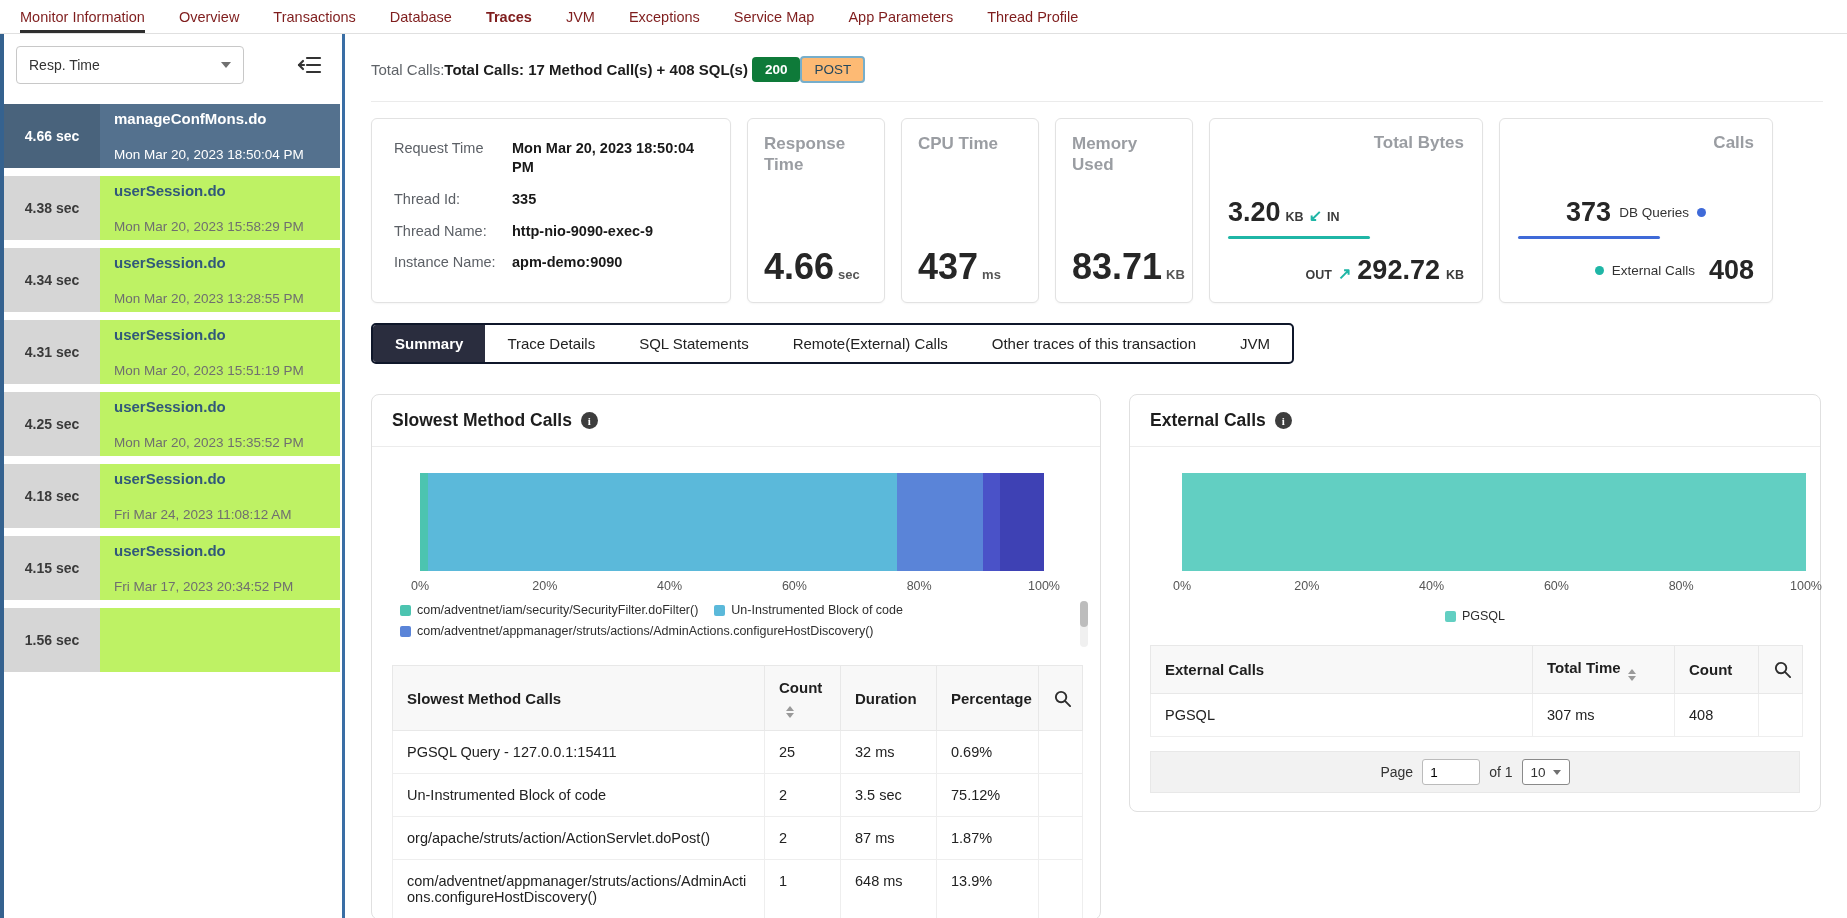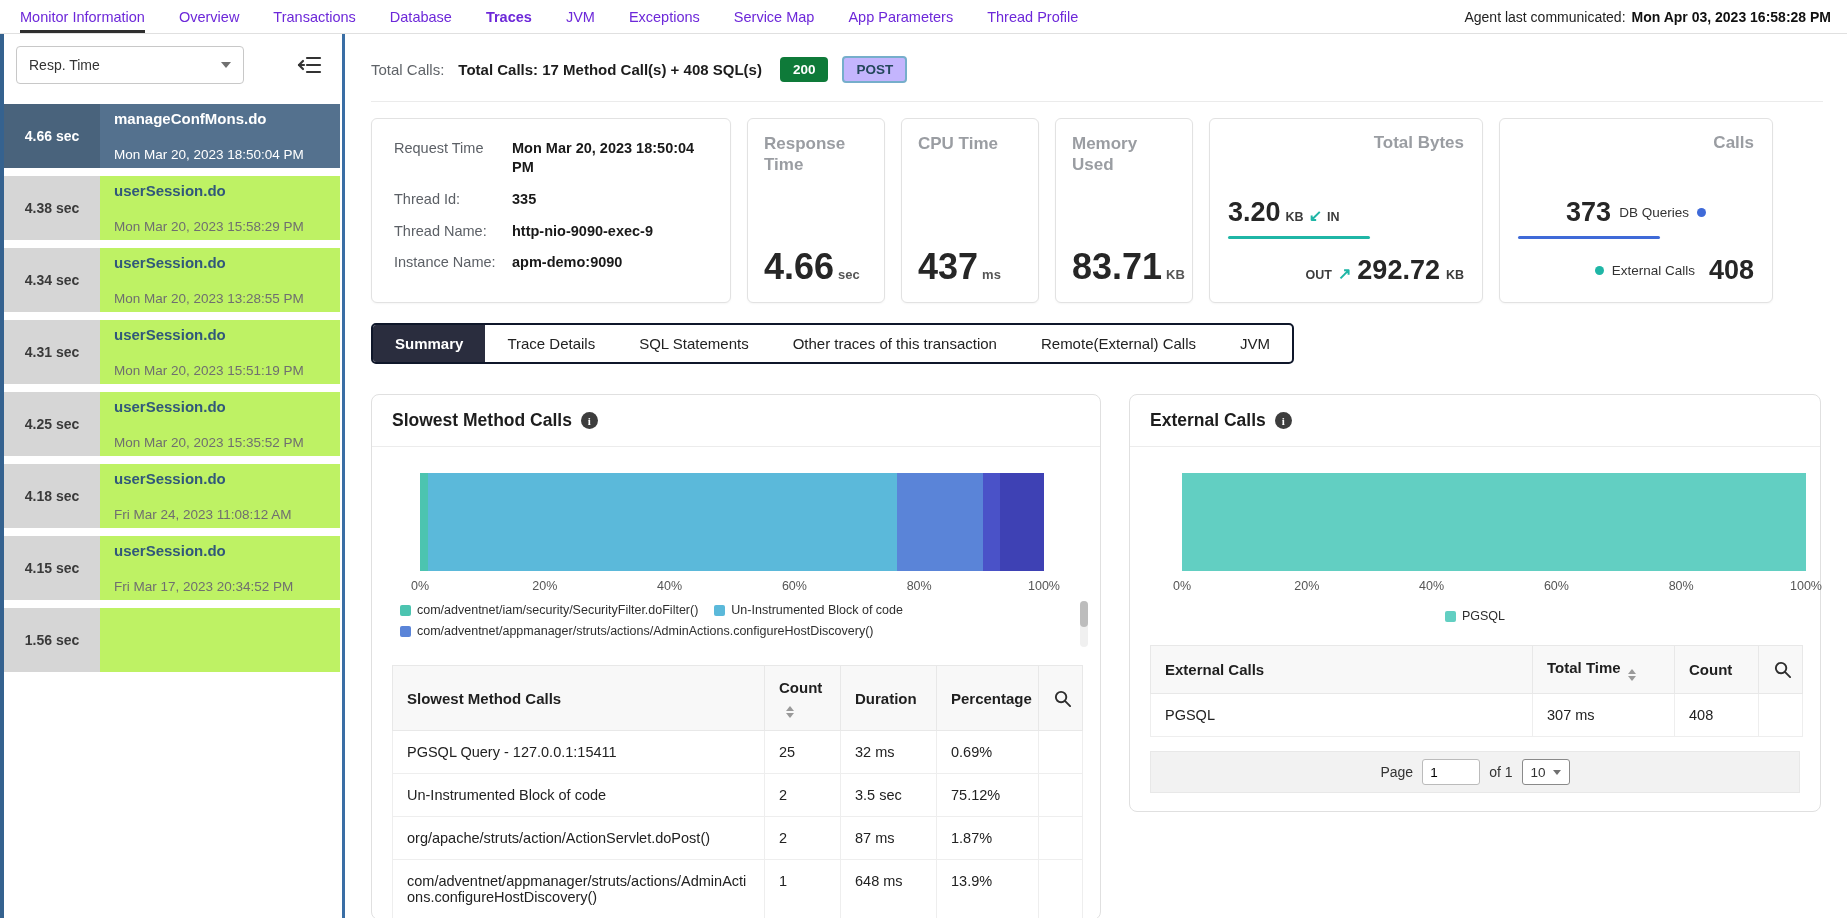--- a/index.html
+++ b/index.html
@@ -2,21 +2,21 @@
 <html><head>
 <meta charset="utf-8">
 <style>
   * { box-sizing: border-box; margin: 0; padding: 0; }
   html,body { width: 1847px; height: 918px; overflow: hidden; }
   body { font-family: "Liberation Sans", sans-serif; color: #222; background: #fff; font-size: 14px; }
 
   
   .topnav { height: 34px; display: flex; align-items: stretch; border-bottom: 1px solid #e0e0e0; padding: 0 16px 0 20px; background: #fff; }
   .nav-items { display: flex; gap: 34px; align-items: stretch; }
-  .nav-item { display: flex; align-items: center; font-size: 14.5px; color: #6d28d9; cursor: pointer; border-bottom: 3px solid transparent; padding-top: 3px; white-space: nowrap; }
+  .nav-item { display: flex; align-items: center; font-size: 14.5px; color: #7f1d1d; cursor: pointer; border-bottom: 3px solid transparent; padding-top: 3px; white-space: nowrap; }
   .nav-item.underlined { border-bottom-color: #2f2f2f; }
   .nav-item.active { font-weight: 700; }
   .agent { margin-left: auto; display: flex; align-items: center; gap: 6px; font-size: 14px; white-space: nowrap; }
   .agent b { color: #111; }
 
   
   .app-body { display: flex; height: 884px; }
   .edge-strip { width: 4px; background: #35628f; flex: none; }
   .sidebar { width: 338px; flex: none; display: flex; flex-direction: column; overflow: hidden; }
   .sidebar-divider { width: 3px; background: #3a6ea5; flex: none; cursor: col-resize; }
@@ -32,25 +32,25 @@
   .trace-item { display: flex; height: 64px; margin-bottom: 8px; background: #bef264; cursor: pointer; }
   .trace-duration { width: 96px; flex: none; background: #d6d6d6; display: flex; align-items: center; justify-content: center; font-weight: 700; font-size: 14px; color: #3a3a3a; }
   .trace-meta { padding: 10px 14px; display: flex; flex-direction: column; justify-content: center; gap: 20px; min-width: 0; }
   .trace-name { font-weight: 700; font-size: 15px; color: #31587a; white-space: nowrap; }
   .trace-time { font-size: 13.5px; color: #6f6f6f; white-space: nowrap; }
   .trace-item.selected { background: #54718e; }
   .trace-item.selected .trace-duration { background: rgba(0,0,0,0.12); color: #fff; }
   .trace-item.selected .trace-name, .trace-item.selected .trace-time { color: #fff; }
 
   
-  .summary-row { display: flex; align-items: center; gap: 14px; padding: 12px 0 18px; border-bottom: 1px solid #ebebeb; }
+  .summary-row { display: flex; align-items: center; padding: 12px 0 18px; border-bottom: 1px solid #ebebeb; }
   .summary-label { color: #5f6368; font-size: 15px; }
   .summary-value { font-weight: 700; font-size: 15px; color: #1c1c1c; }
   .badge-status { color: #fff; font-weight: 700; font-size: 13.5px; padding: 5px 13px; border-radius: 4px; margin-left: 4px; }
-  .badge-method { border: 2px solid #76aecb; color: #24475c; font-weight: 700; font-size: 13.5px; padding: 4px 12px; border-radius: 4px; background: #c4b5fd; }
+  .badge-method { border: 2px solid #76aecb; color: #24475c; font-weight: 400; font-size: 13.5px; padding: 4px 12px; border-radius: 4px; background: #fdba74; }
 
   
   .cards-row { display: flex; gap: 16px; margin: 16px 0 20px; }
   .card { border: 1px solid #e2e2e2; border-radius: 6px; background: #fff; height: 185px; box-shadow: 0 1px 2px rgba(0,0,0,.04); }
   .card.request { width: 360px; padding: 20px 22px; }
   .req-row { display: flex; margin-bottom: 13px; font-size: 14.5px; line-height: 1.3; }
   .req-label { width: 118px; flex: none; color: #5c6066; }
   .req-value { font-weight: 700; color: #191919; }
   .card.metric { width: 138px; padding: 14px 16px; display: flex; flex-direction: column; justify-content: space-between; }
   .metric-title { color: #9a9da2; font-weight: 700; font-size: 17px; line-height: 1.25; }
@@ -130,24 +130,20 @@
     <div class="nav-item">Overview</div>
     <div class="nav-item">Transactions</div>
     <div class="nav-item">Database</div>
     <div class="nav-item active">Traces</div>
     <div class="nav-item">JVM</div>
     <div class="nav-item">Exceptions</div>
     <div class="nav-item">Service Map</div>
     <div class="nav-item">App Parameters</div>
     <div class="nav-item">Thread Profile</div>
   </nav>
-  <div class="agent">
-    <span>Agent last communicated:</span>
-    <b>Mon Apr 03, 2023 16:58:28 PM</b>
-  </div>
 </header>
 
 <div class="app-body">
   <div class="edge-strip"></div>
 
   <aside class="sidebar">
     <div class="sidebar-header">
       <div class="sort-select">
         <span>Resp. Time</span>
         <span class="caret"></span>
@@ -294,22 +290,22 @@
           <span class="ext-label">External Calls</span>
           <span class="big-num">408</span>
         </div>
       </div>
     </div>
 
     <div class="tabbar">
       <div class="tab active">Summary</div>
       <div class="tab">Trace Details</div>
       <div class="tab">SQL Statements</div>
+      <div class="tab">Remote(External) Calls</div>
       <div class="tab">Other traces of this transaction</div>
-      <div class="tab">Remote(External) Calls</div>
       <div class="tab">JVM</div>
     </div>
 
     <div class="panels">
 
       <section class="panel left">
         <div class="panel-header">
           <span class="panel-title">Slowest Method Calls</span>
           <span class="info-icon"></span>
         </div>

